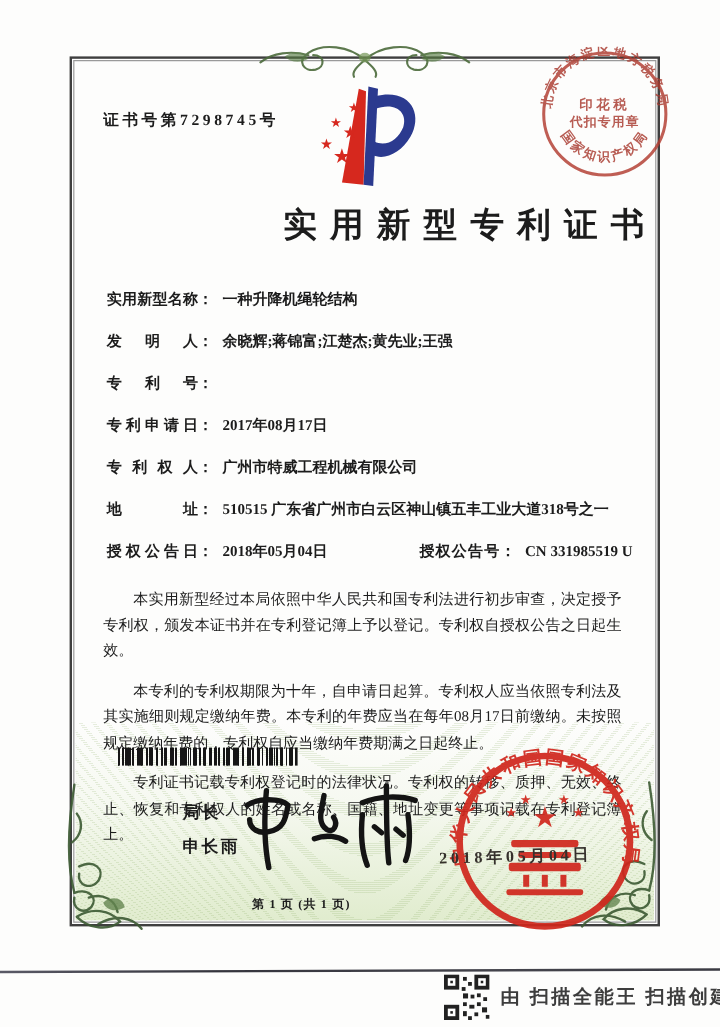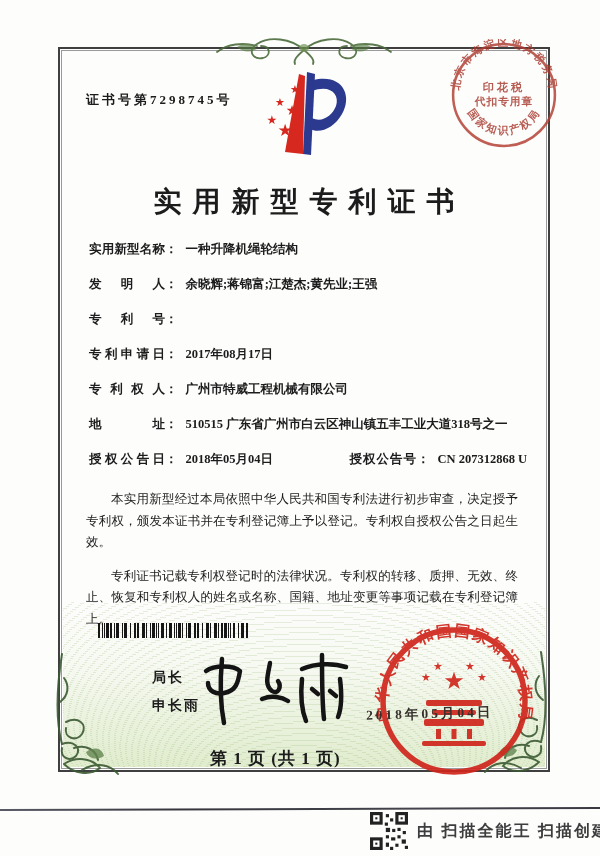--- a/index.html
+++ b/index.html
@@ -29,21 +29,21 @@
   .cert-no{
     position:absolute;left:26px;top:42px;
     font-size:13px;font-weight:bold;letter-spacing:3px;white-space:nowrap;
   }
 
   .logo{position:absolute;left:194px;top:12px;width:100px;height:106px;}
 
   .tax-seal{position:absolute;left:388px;top:-10px;width:112px;height:112px;opacity:.82;z-index:3;}
 
   .title{
-    position:absolute;left:0;right:0;top:134px;text-align:center;
+    position:absolute;left:0;right:0;top:120px;text-align:right;
     font-size:28px;font-weight:bold;letter-spacing:11px;white-space:nowrap;
     text-indent:11px;
   }
 
   
   .fields{position:absolute;left:29px;top:191px;right:20px;font-size:12.5px;z-index:1;}
   .frow{display:flex;margin-bottom:16px;line-height:19px;}
   .flabel{
     flex:none;width:76px;font-weight:bold;
     text-align:justify;text-align-last:justify;
@@ -77,21 +77,21 @@
   }
   .signature{position:absolute;left:122px;top:590px;width:180px;height:100px;z-index:2;}
   .main-seal{position:absolute;left:314px;top:572px;width:160px;height:160px;opacity:.92;z-index:2;}
   .seal-date{
     position:absolute;left:306px;top:656px;z-index:4;
     font-size:13.5px;font-weight:bold;letter-spacing:3px;color:#35302c;
     transform:rotate(-1.5deg);white-space:nowrap;
   }
   .page-info{
     position:absolute;left:150px;top:698px;z-index:2;
-    font-size:17px;font-weight:bold;letter-spacing:1px;white-space:nowrap;text-align:center;
+    font-size:10px;font-weight:bold;letter-spacing:1px;white-space:nowrap;text-align:center;
   }
 
   .corner-fl{position:absolute;z-index:1;opacity:.9;}
   .corner-fl.left{left:-8px;bottom:-12px;}
   .corner-fl.right{right:-8px;bottom:-10px;transform:scaleX(-1);}
   .top-ornament{
     position:absolute;left:50%;top:-16px;transform:translateX(-50%);
     width:190px;height:34px;z-index:2;opacity:.9;
   }
 
@@ -190,26 +190,27 @@
         <span class="flabel">地址</span>
           <span class="colon">：</span>
         <span class="fvalue">510515 广东省广州市白云区神山镇五丰工业大道318号之一</span>
       </div>
       <div class="frow grant">
         <span class="flabel">授权公告日</span>
           <span class="colon">：</span>
         <span class="fvalue">2018年05月04日</span>
         <span class="flabel2">授权公告号</span>
           <span class="colon">：</span>
-        <span class="fvalue2">CN 207312868 U</span>
+        <span class="fvalue2">CN 331985519 U</span>
       </div>
     </div>
 
     <div class="paras">
       <p>本实用新型经过本局依照中华人民共和国专利法进行初步审查，决定授予专利权，颁发本证书并在专利登记簿上予以登记。专利权自授权公告之日起生效。</p>
+      <p>本专利的专利权期限为十年，自申请日起算。专利权人应当依照专利法及其实施细则规定缴纳年费。本专利的年费应当在每年08月17日前缴纳。未按照规定缴纳年费的，专利权自应当缴纳年费期满之日起终止。</p>
       <p>专利证书记载专利权登记时的法律状况。专利权的转移、质押、无效、终止、恢复和专利权人的姓名或名称、国籍、地址变更等事项记载在专利登记簿上。</p>
     </div>
 
     <div class="barcode"></div>
 
     <div class="director">
       <div>局长</div>
       <div>申长雨</div>
     </div>
 

